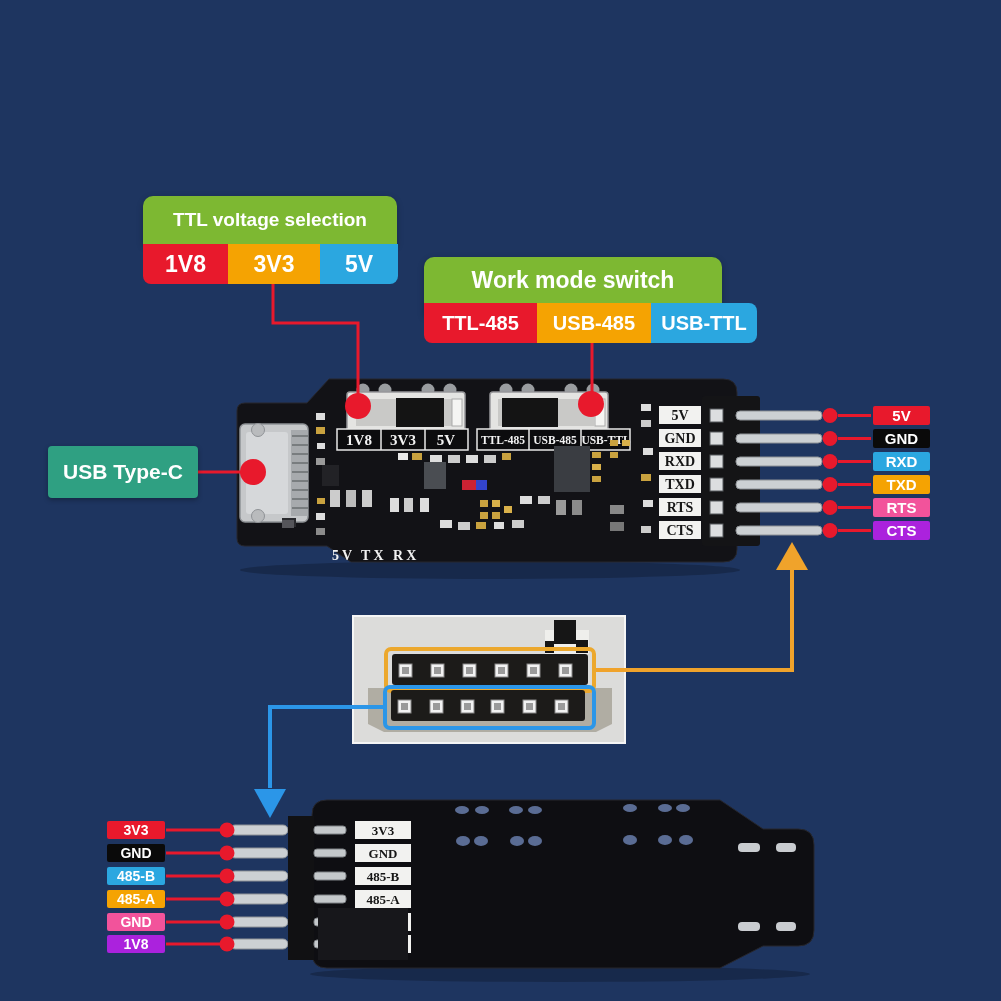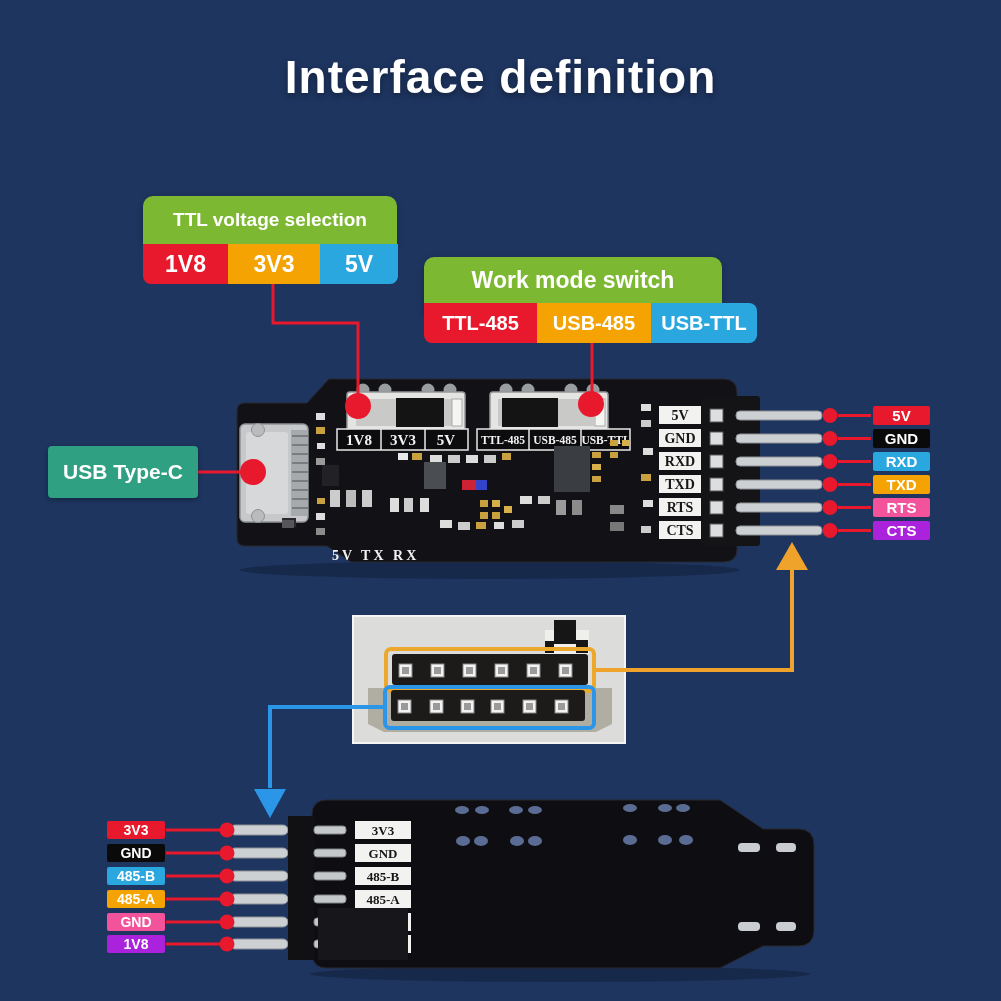--- a/index.html
+++ b/index.html
@@ -354,21 +354,20 @@
         <circle cx="830" cy="530.5" r="7.5"></circle>
     <circle cx="227" cy="830" r="7.5"></circle>
         <circle cx="227" cy="853" r="7.5"></circle>
     <circle cx="227" cy="876" r="7.5"></circle>
         <circle cx="227" cy="899" r="7.5"></circle>
     <circle cx="227" cy="922" r="7.5"></circle>
         <circle cx="227" cy="944" r="7.5"></circle>
   </g>
 </svg>
 
-  <div class="abs page-title">Interface definition</div>
 
   <div class="abs block-header" style="left: 143px; top: 196px; width: 254px; height: 48px; line-height: 48px; font-size: 19px; background-color: rgb(125, 184, 50);">TTL voltage selection switch</div>
   <div class="abs opt-row" style="left:143px;top:244px;height:40px;border-radius:0 0 8px 8px;">
     <div class="opt" style="width: 85px; font-size: 23px; background-color: rgb(232, 25, 44);">1V8</div>
     <div class="opt" style="width: 92px; font-size: 23px; background-color: rgb(245, 163, 2);">3V3</div>
     <div class="opt" style="width: 78px; font-size: 23px; background-color: rgb(43, 167, 224);">5V</div>
   </div>
 
   <div class="abs block-header" style="left: 424px; top: 257px; width: 298px; height: 58px; line-height: 46px; font-size: 23px; background-color: rgb(125, 184, 50);">Work mode switch</div>
   <div class="abs opt-row" style="left:424px;top:303px;height:40px;border-radius:0 8px 8px 8px;">

